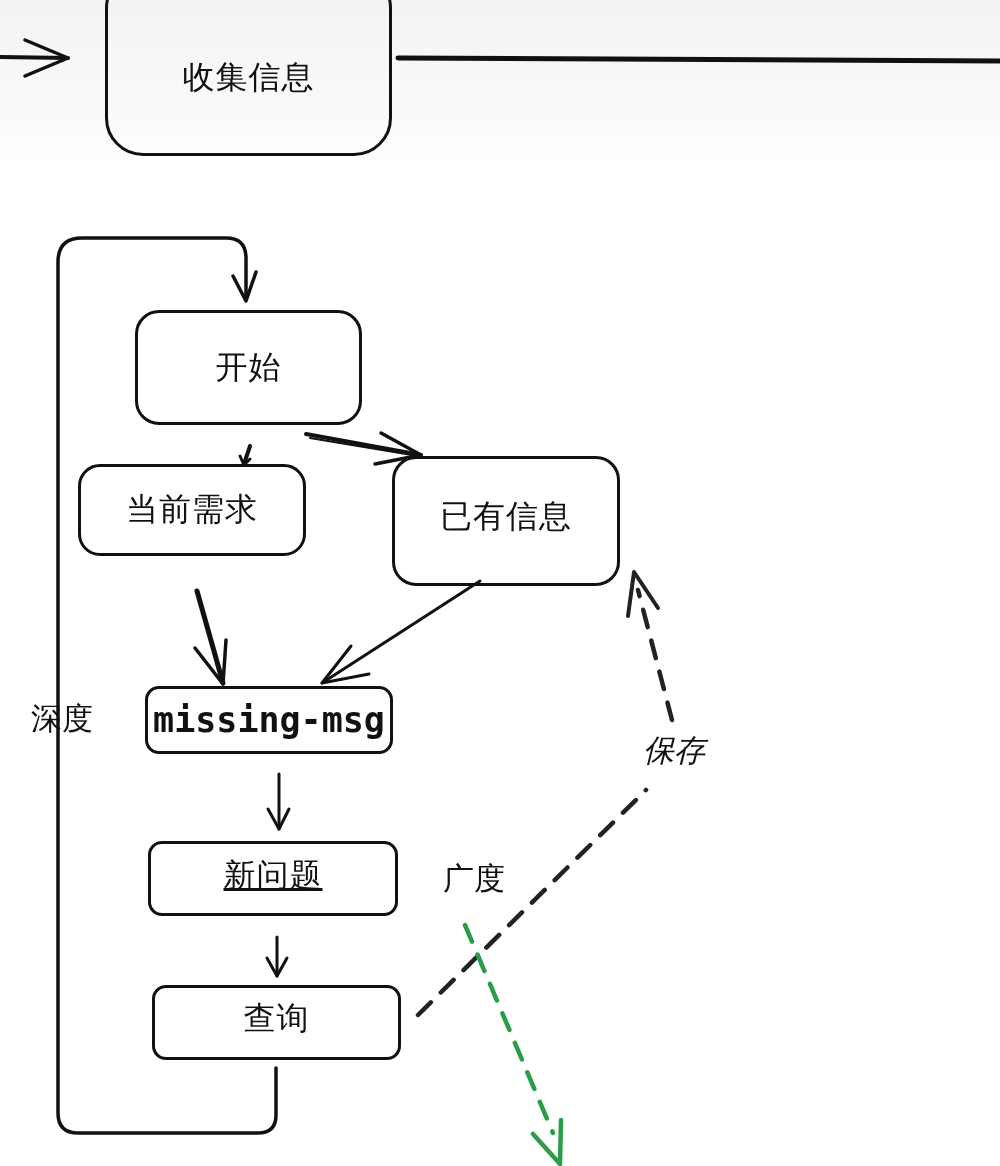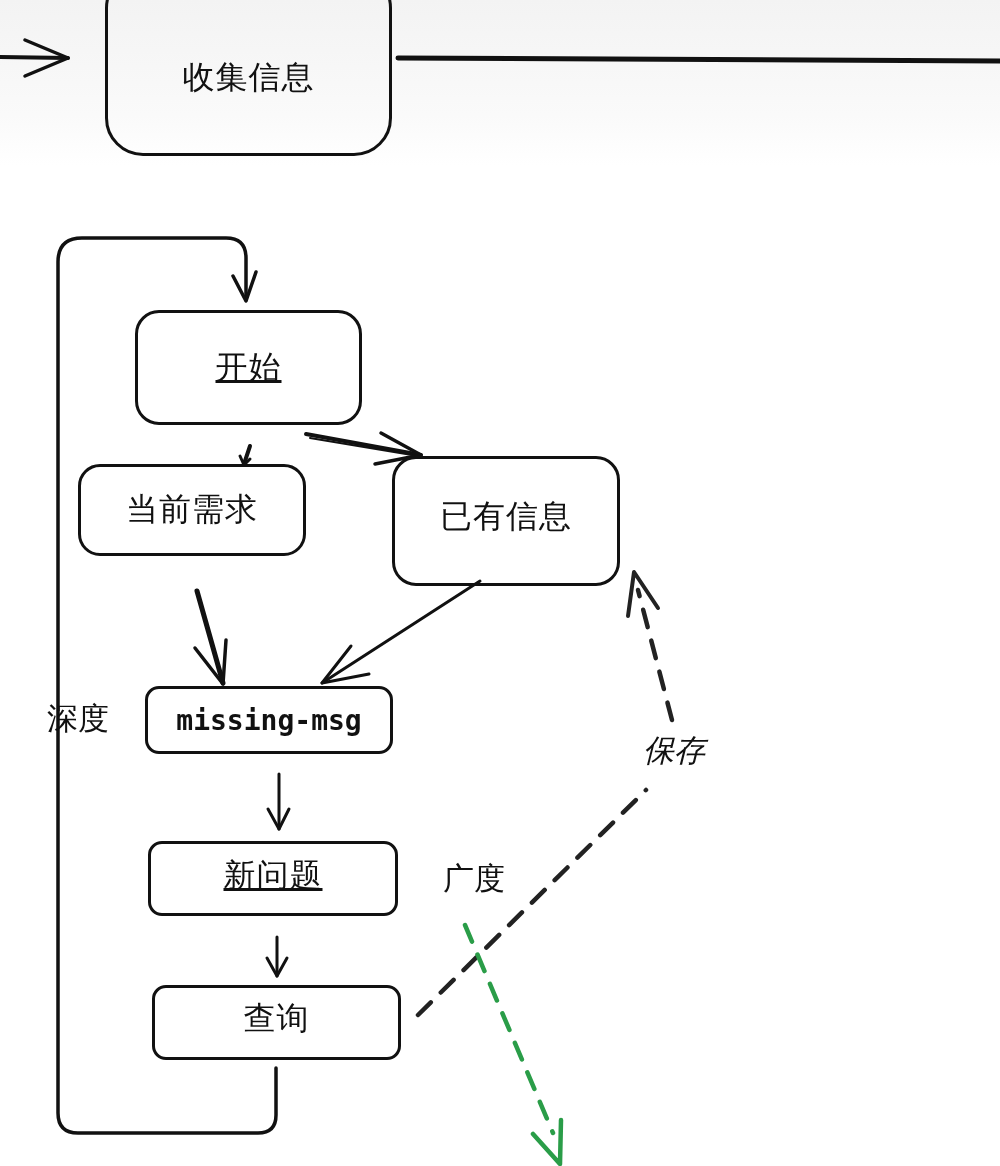--- a/index.html
+++ b/index.html
@@ -16,21 +16,21 @@
     svg#canvas { position: absolute; left: 0; top: 0; }
     .node {
       position: absolute; box-sizing: border-box;
       border: 3.5px solid #111; background: transparent;
       display: flex; align-items: center; justify-content: center;
       color: #111; font-size: 32px; letter-spacing: 1px;
     }
     .label {
       position: absolute; color: #111; font-size: 31px; white-space: nowrap;
     }
-    .mono { font-family: "DejaVu Sans Mono", monospace; font-size: 28px; font-weight: bold; letter-spacing: 0; }
+    .mono { font-family: "DejaVu Sans Mono", monospace; font-size: 35px; font-weight: bold; letter-spacing: 0; }
   </style>
 </head>
 <body>
 
 <div class="top-band"></div>
 
 <svg id="canvas" width="1000" height="1166" viewBox="0 0 1000 1166">
   <g fill="none" stroke="#111" stroke-linecap="round" stroke-linejoin="round">
 
     <g>
@@ -82,21 +82,21 @@
       <line x1="465" y1="925" x2="553" y2="1133" stroke-width="4.5" stroke-dasharray="18,14"></line>
       <polyline points="533,1134 560,1164 561,1120" stroke-width="4.5"></polyline>
     </g>
   </g>
 </svg>
 
 <div class="node" style="left:105px; top:-30px; width:287px; height:186px; border-radius:38px; padding-top:30px;">
   <span>收集信息</span>
 </div>
 
-<div class="node" style="left:135px; top:310px; width:227px; height:115px; border-radius:24px;text-decoration:underline;">
+<div class="node" style="left:135px; top:310px; width:227px; height:115px; border-radius:24px;">
   <span>开始</span>
 </div>
 
 <div class="node" style="left:78px; top:464px; width:228px; height:92px; border-radius:22px;">
   <span>当前需求</span>
 </div>
 
 <div class="node" style="left:392px; top:456px; width:228px; height:130px; border-radius:24px;">
   <span style="margin-top:-8px;">已有信息</span>
 </div>
@@ -106,15 +106,15 @@
 </div>
 
 <div class="node" style="left:148px; top:841px; width:250px; height:75px; border-radius:14px;">
   <span style="margin-top:-6px;text-decoration:underline;">新问题</span>
 </div>
 
 <div class="node" style="left:152px; top:985px; width:249px; height:75px; border-radius:14px;">
   <span style="margin-top:-8px;text-align:right;">查询</span>
 </div>
 
-<span class="label" style="left:47px; top:698px;">深度</span>
+<span class="label" style="left:31px; top:698px;">深度</span>
 <span class="label" style="left:443px; top:858px;">广度</span>
 <span class="label" style="left:643px; top:730px;font-style:italic;">保存</span>
 
 </body></html>

